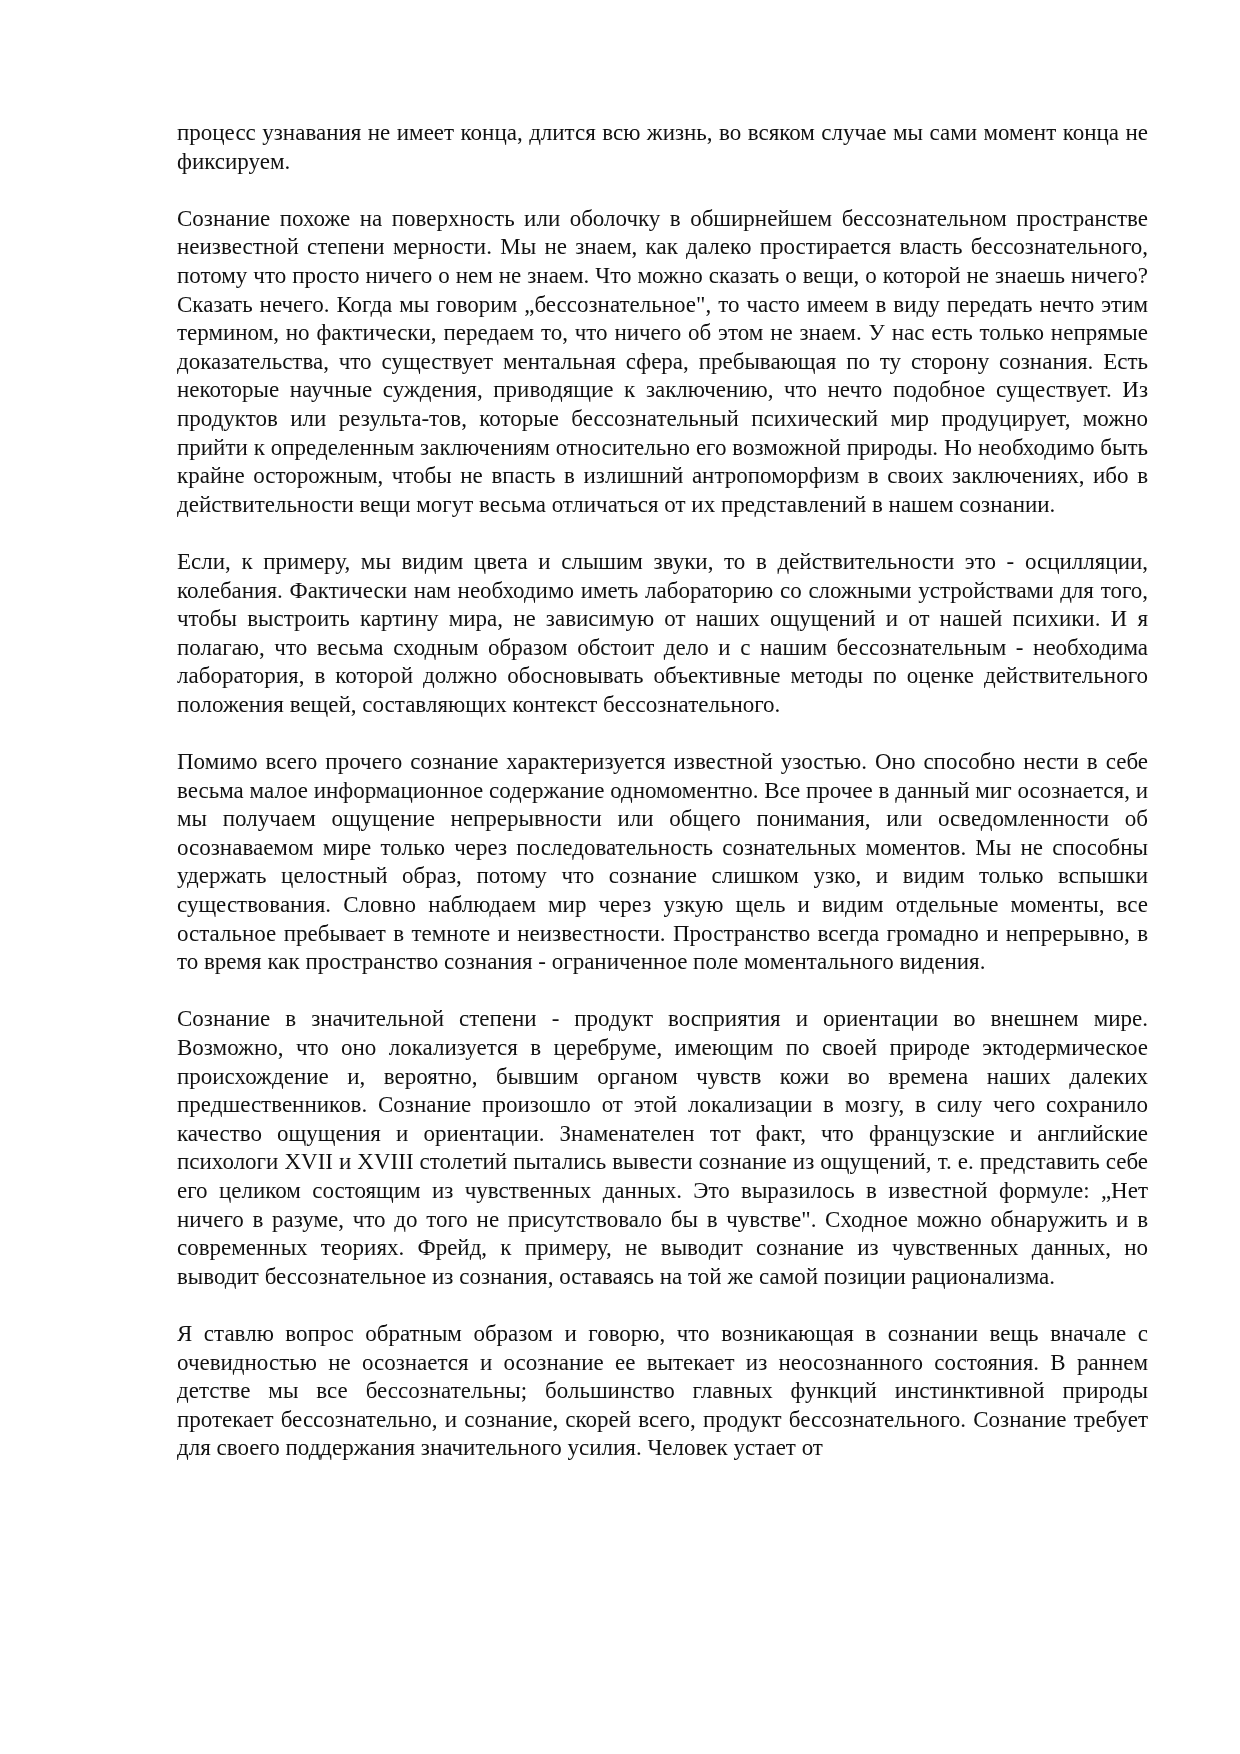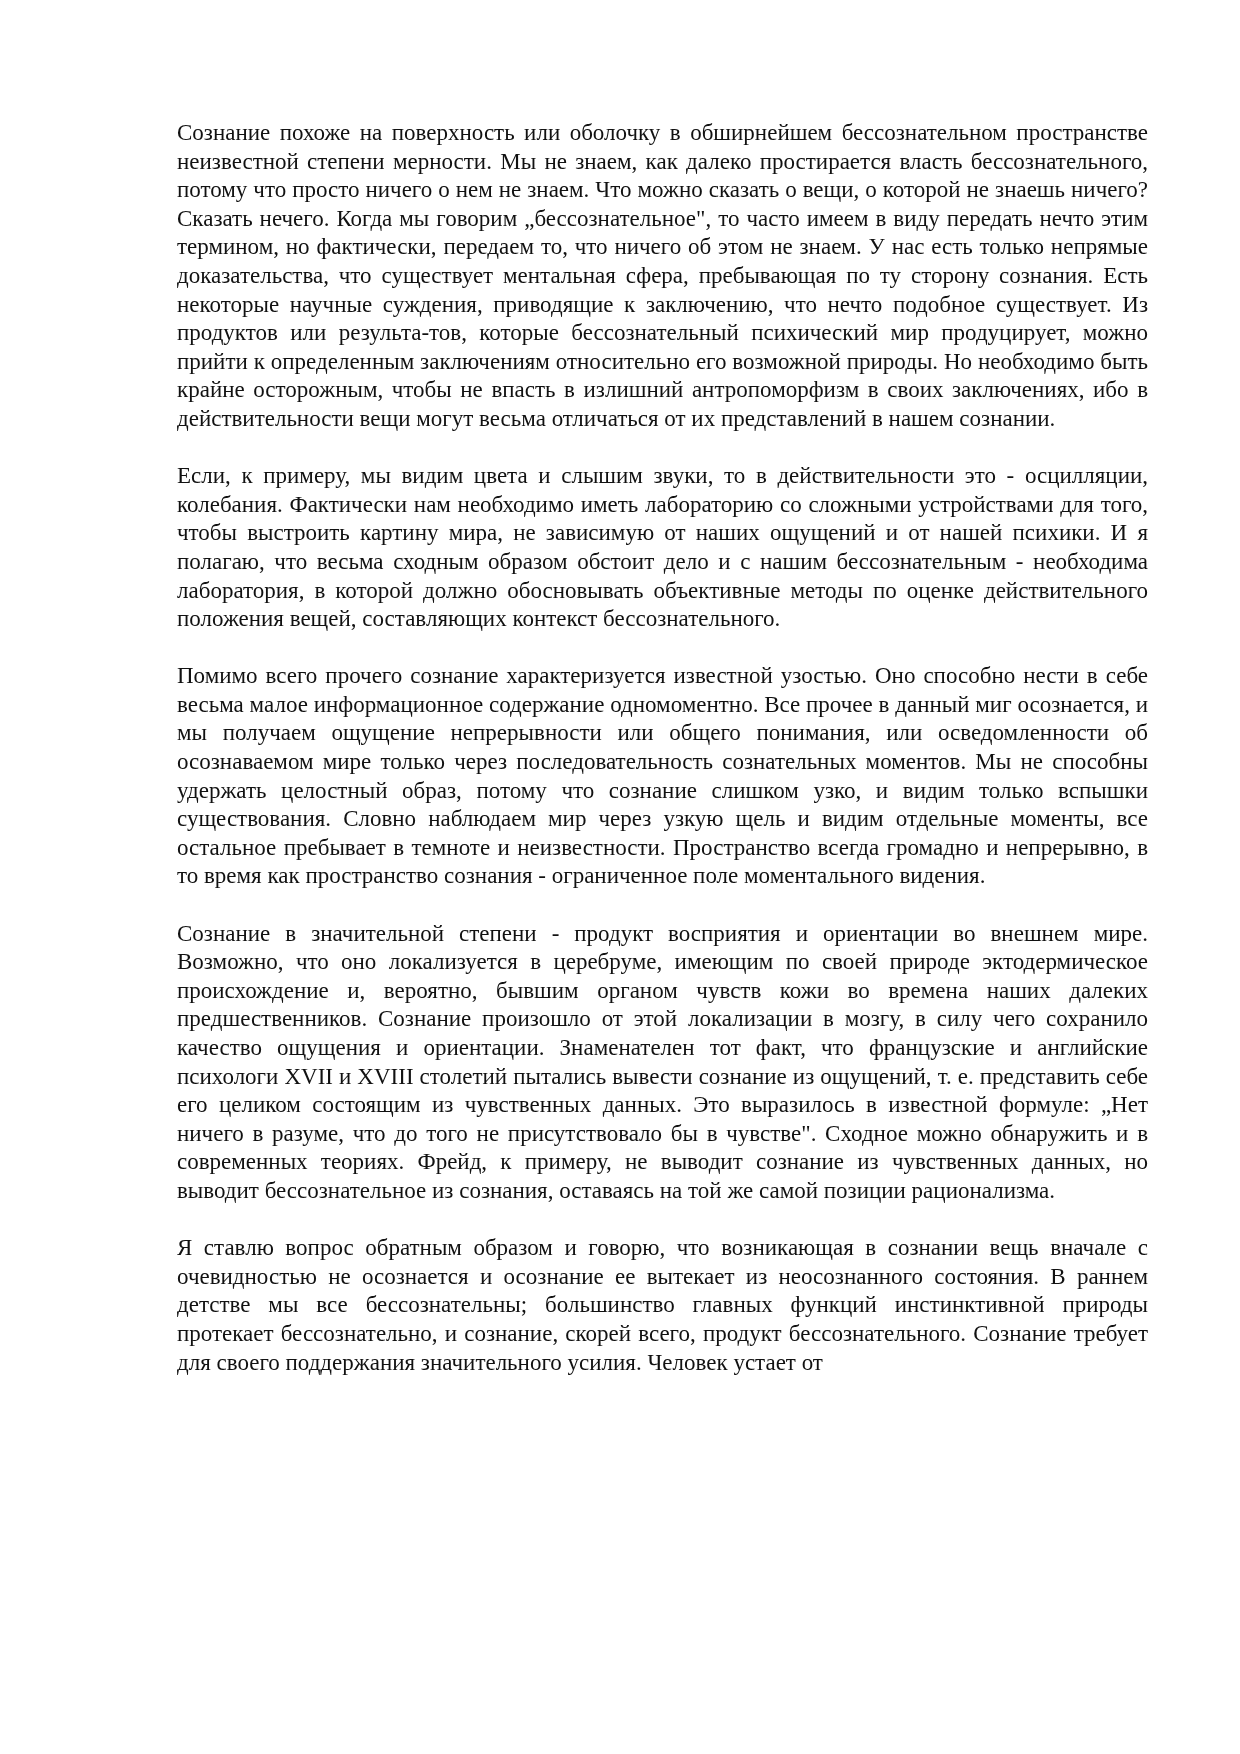--- a/index.html
+++ b/index.html
@@ -39,19 +39,20 @@
   .text-body p:last-child {
     margin-bottom: 0;
     margin-top: 16px;
   }
 </style>
 </head>
 <body>
 
 <div class="page">
   <div class="text-body">
+    <p>процесс узнавания не имеет конца, длится всю жизнь, во всяком случае мы сами момент конца не фиксируем.</p>
     <p>Сознание похоже на поверхность или оболочку в обширнейшем бессознательном пространстве неизвестной степени мерности. Мы не знаем, как далеко простирается власть бессознательного, потому что просто ничего о нем не знаем. Что можно сказать о вещи, о которой не знаешь ничего? Сказать нечего. Когда мы говорим „бессознательное", то часто имеем в виду передать нечто этим термином, но фактически, передаем то, что ничего об этом не знаем. У нас есть только непрямые доказательства, что существует ментальная сфера, пребывающая по ту сторону сознания. Есть некоторые научные суждения, приводящие к заключению, что нечто подобное существует. Из продуктов или результа-тов, которые бессознательный психический мир продуцирует, можно прийти к определенным заключениям относительно его возможной природы. Но необходимо быть крайне осторожным, чтобы не впасть в излишний антропоморфизм в своих заключениях, ибо в действительности вещи могут весьма отличаться от их представлений в нашем сознании.</p>
     <p>Если, к примеру, мы видим цвета и слышим звуки, то в действительности это - осцилляции, колебания. Фактически нам необходимо иметь лабораторию со сложными устройствами для того, чтобы выстроить картину мира, не зависимую от наших ощущений и от нашей психики. И я полагаю, что весьма сходным образом обстоит дело и с нашим бессознательным - необходима лаборатория, в которой должно обосновывать объективные методы по оценке действительного положения вещей, составляющих контекст бессознательного.</p>
     <p>Помимо всего прочего сознание характеризуется известной узостью. Оно способно нести в себе весьма малое информационное содержание одномоментно. Все прочее в данный миг осознается, и мы получаем ощущение непрерывности или общего понимания, или осведомленности об осознаваемом мире только через последовательность сознательных моментов. Мы не способны удержать целостный образ, потому что сознание слишком узко, и видим только вспышки существования. Словно наблюдаем мир через узкую щель и видим отдельные моменты, все остальное пребывает в темноте и неизвестности. Пространство всегда громадно и непрерывно, в то время как пространство сознания - ограниченное поле моментального видения.</p>
     <p>Сознание  в значительной степени - продукт восприятия и ориентации во внешнем мире. Возможно, что оно локализуется в церебруме, имеющим по своей природе эктодермическое происхождение и, вероятно, бывшим органом чувств кожи во времена наших далеких предшественников. Сознание произошло от этой локализации в мозгу, в силу чего сохранило качество ощущения и ориентации. Знаменателен тот факт, что французские и английские психологи XVII и XVIII столетий пытались вывести сознание из ощущений, т. е. представить себе его целиком состоящим из чувственных данных. Это выразилось в известной формуле: „Нет ничего в разуме, что до того не присутствовало бы в чувстве". Сходное можно обнаружить и в современных теориях. Фрейд, к примеру, не выводит сознание из чувственных данных, но выводит бессознательное из сознания, оставаясь на той же самой позиции рационализма.</p>
     <p>Я ставлю вопрос обратным образом и говорю, что возникающая в сознании вещь вначале с очевидностью не осознается и осознание ее вытекает из неосознанного состояния. В раннем детстве мы все бессознательны; большинство главных функций инстинктивной природы протекает бессознательно, и сознание, скорей всего, продукт бессознательного. Сознание требует для своего поддержания значительного усилия. Человек устает от</p>
   </div>
 </div>
 
 </body></html>

